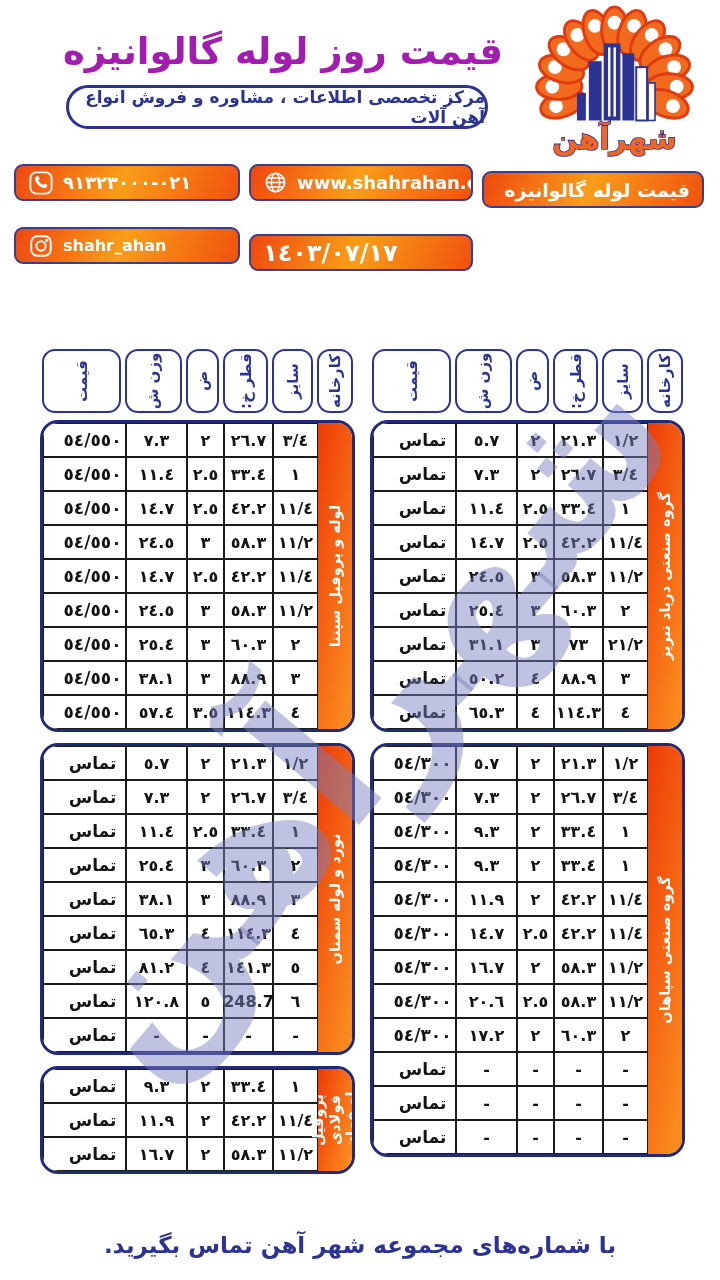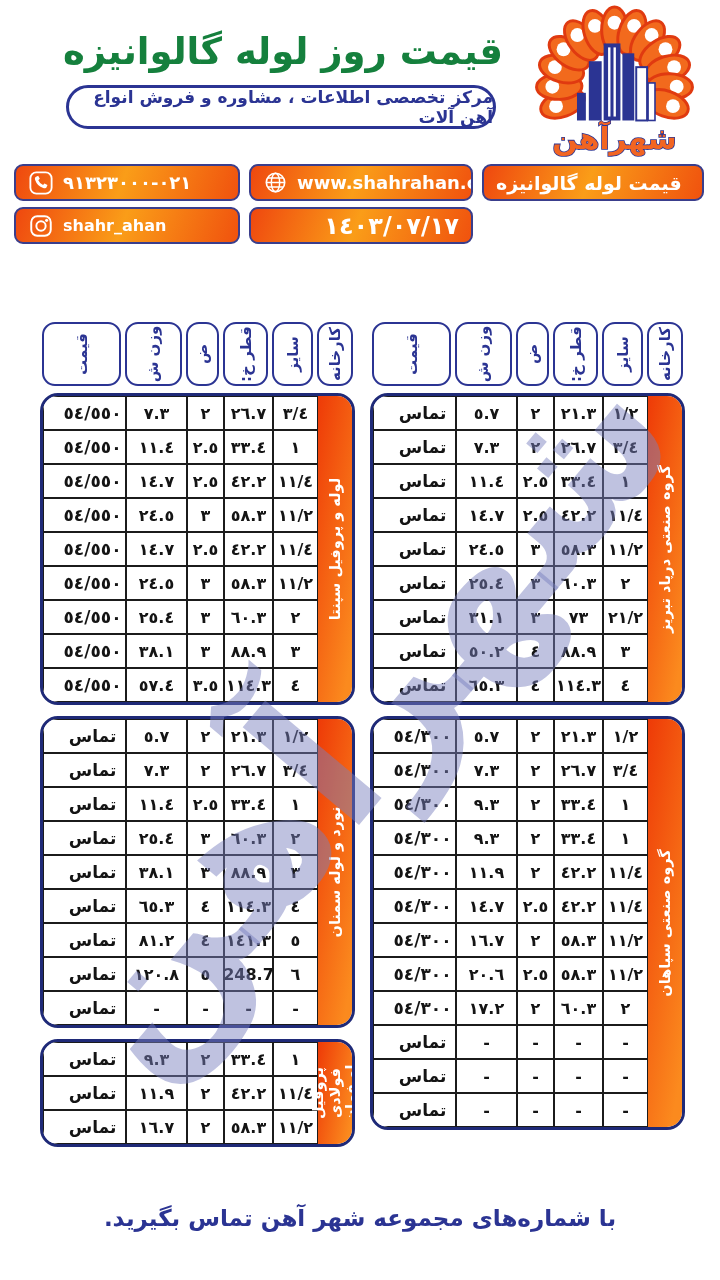--- a/index.html
+++ b/index.html
@@ -8,41 +8,41 @@
     position:relative; width:720px; height:1280px; margin:0 auto;
     background:#fff; overflow:hidden;
     font-family:"DejaVu Sans", sans-serif;
   }
 
   
   .brand-row { display:flex; height:158px; }
   .title-block { flex:1; display:flex; flex-direction:column; padding-left:58px; }
   .main-title {
     margin-top:30px; text-align:center; direction:rtl;
-    font-size:37px; font-weight:bold; color:#15803d; letter-spacing:-1px;
+    font-size:37px; font-weight:bold; color:#a21caf; letter-spacing:-1px;
   }
   .subtitle-box {
-    margin:12px 12px 0 8px; height:44px; border:3px solid #2b3493; border-radius:22px;
+    margin:12px 20px 0 8px; height:44px; border:3px solid #2b3493; border-radius:22px;
     display:flex; align-items:center; justify-content:center; direction:rtl;
     font-size:17px; font-weight:bold; color:#2b3493; background:#fff;
   }
   .logo-wrap { width:212px; display:flex; align-items:flex-start; justify-content:center; }
 
   
   .contact-grid {
     display:grid; grid-template-columns:226px 224px 222px;
-    gap:6px 9px; padding:6px 14px 0 14px;
+    gap:19px 9px; padding:6px 14px 0 14px;
   }
   .cbox {
     height:37px; border:2px solid #3a3e8c; border-radius:9px;
     background:linear-gradient(110deg,#ef480f 0%, #fa9d18 48%, #f0520e 100%);
     display:flex; align-items:center; gap:9px; padding:0 12px;
     color:#fff; font-weight:bold; overflow:hidden;
   }
-  .cbox.center { justify-content:flex-end; }
+  .cbox.center { justify-content:flex-start;margin-top:7px; }
   .cbox svg { flex:0 0 auto; }
   .c-phone  { font-size:18px; }
   .c-web    { font-size:18px; }
   .c-insta  { font-size:16px; }
   .c-tg     { font-size:19px; }
   .c-label  { font-size:19px; direction:rtl; }
   .c-date   { font-size:24px; letter-spacing:1px; }
 
   
   .tables-row { display:flex; gap:15px; margin:78px 35px 0 40px; }

